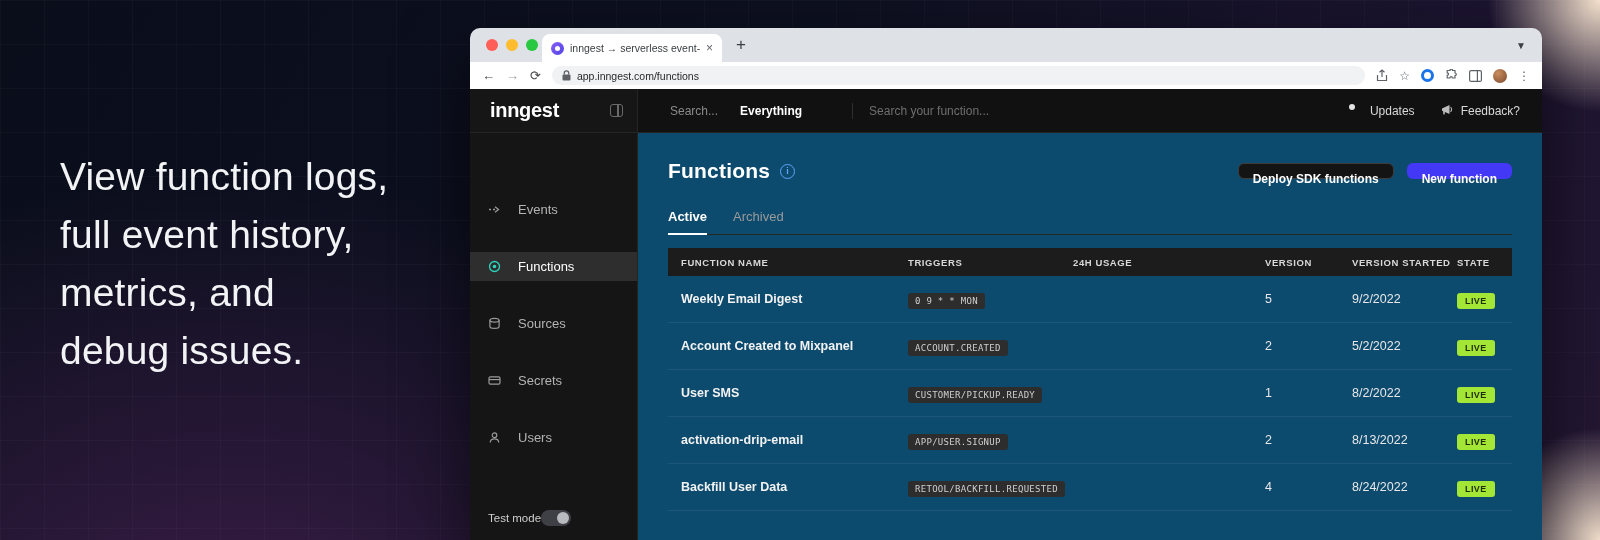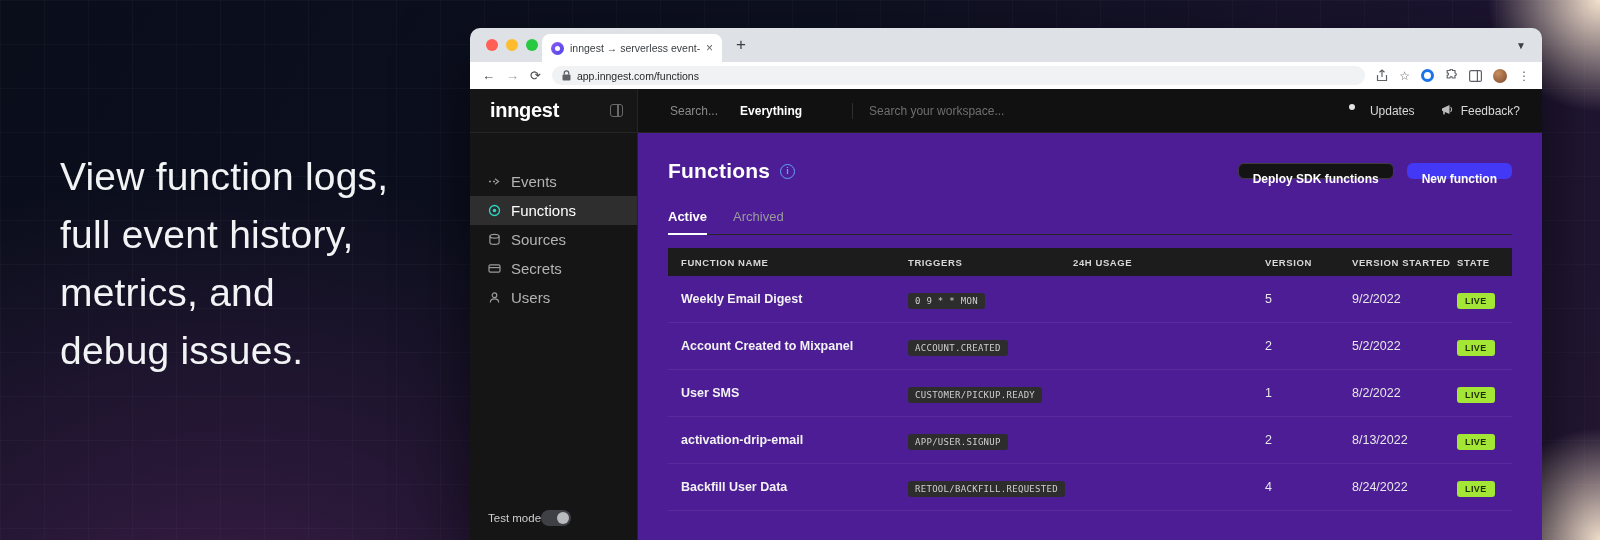--- a/index.html
+++ b/index.html
@@ -46,41 +46,41 @@
   .toolbar { height:27px; background:#fff; display:flex; align-items:center; padding:0 12px; gap:11px; flex:none; }
   .nav-glyph { font-size:13px; color:#474747; }
   .nav-glyph.dim { color:#9aa0a6; }
   .url-pill { flex:1; height:19px; background:#f0f2f4; border-radius:10px; display:flex;
     align-items:center; gap:6px; padding:0 10px; font-size:10.5px; color:#27292c; }
   .tool-icons { display:flex; gap:11px; align-items:center; color:#5f6368; font-size:12px; }
   .ext-blue { width:13px; height:13px; border-radius:50%; background:#fff; border:3.5px solid #1a73e8; }
   .avatar { width:14px; height:14px; border-radius:50%; background:radial-gradient(circle at 35% 30%, #c98d5f, #7c4a2d); }
 
   
-  .app { flex:1; display:flex; flex-direction:column; background:#4c1d95; min-height:0; }
+  .app { flex:1; display:flex; flex-direction:column; background:#0c4a6e; min-height:0; }
   .app-topbar { height:44px; flex:none; display:flex; align-items:stretch; background:#111; border-bottom:1px solid #242424; }
   .logo-zone { width:168px; flex:none; background:#161616; border-right:1px solid #242424;
     display:flex; align-items:center; padding:0 14px 0 20px; }
   .logo { color:#fff; font-weight:700; font-size:20px; letter-spacing:-.3px; }
   .collapse-icon { margin-left:auto; width:13px; height:13px; border:1.5px solid #6a6a6a; border-radius:3px; position:relative; }
   .collapse-icon::after { content:""; position:absolute; left:6px; top:0; bottom:0; width:1.5px; background:#6a6a6a; }
   .topbar-rest { flex:1; display:flex; align-items:center; padding:0 22px 0 32px; font-size:12px; }
   .search-label { color:#8a8a8a; }
   .search-scope { color:#fff; font-weight:700; margin-left:22px; }
   .vdiv { width:1px; height:16px; background:#2e2e2e; margin-left:50px; }
   .ws-search { color:#6f6f6f; margin-left:16px; }
   .topbar-right { margin-left:auto; display:flex; align-items:center; gap:26px; color:#d9d9d9; }
   .dot { width:6px; height:6px; border-radius:50%; background:#e3e3e3; display:inline-block; margin-right:8px; vertical-align:1px; }
   .tb-group { display:flex; align-items:flex-start; gap:7px; }
 
   .app-body { flex:1; display:flex; min-height:0; }
   .sidebar { width:168px; flex:none; background:#151515; border-right:1px solid #242424;
     display:flex; flex-direction:column; padding-top:34px; }
-  .nav-item { height:29px; display:flex; align-items:center; gap:10px; padding:0 18px;
-    color:#b3b3b3; font-size:15px; }
+  .nav-item { height:29px; display:flex; align-items:center; gap:17px; padding:0 18px;
+    color:#b3b3b3; font-size:13px;margin-top:28px; }
   .nav-item.active { background:#2e2e2e; color:#fff; }
   .nav-item svg { flex:none; }
   .test-mode { margin-top:auto; padding:12px 18px 14px; display:flex; align-items:center; gap:0;
     color:#cfcfcf; font-size:11.5px; }
   .toggle { width:30px; height:16px; border-radius:999px; background:#3f3f46; position:relative; flex:none; }
   .toggle-knob { position:absolute; right:2px; top:2px; width:12px; height:12px; border-radius:50%; background:#b9b9c0; }
 
   .main { flex:1; padding:26px 30px 0; min-width:0; }
   .main-header { display:flex; align-items:center; }
   .page-title { font-size:21px; font-weight:700; color:#fff; letter-spacing:.2px; }
@@ -176,21 +176,21 @@
 
     <div class="app-topbar">
       <div class="logo-zone">
         <span class="logo">inngest</span>
         <span class="collapse-icon"></span>
       </div>
       <div class="topbar-rest">
         <span class="search-label">Search...</span>
         <span class="search-scope">Everything</span>
         <span class="vdiv"></span>
-        <span class="ws-search">Search your workspace...</span>
+        <span class="ws-search">Search your function...</span>
         <div class="topbar-right">
           <span class="tb-group">
             <span class="dot"></span>
             <span>Updates</span>
           </span>
           <span class="tb-group">
             <svg width="13" height="12" viewBox="0 0 13 12">
               <path d="M1 4.5 L8.5 1 v9 L1 6.8 Z" fill="#bdbdbd"></path>
               <path d="M9.5 3.2 a3 3 0 0 1 0 4.6" fill="none" stroke="#bdbdbd" stroke-width="1.1"></path>
               <rect x="2.2" y="6.8" width="1.6" height="3.6" rx="0.6" fill="#bdbdbd"></rect>

